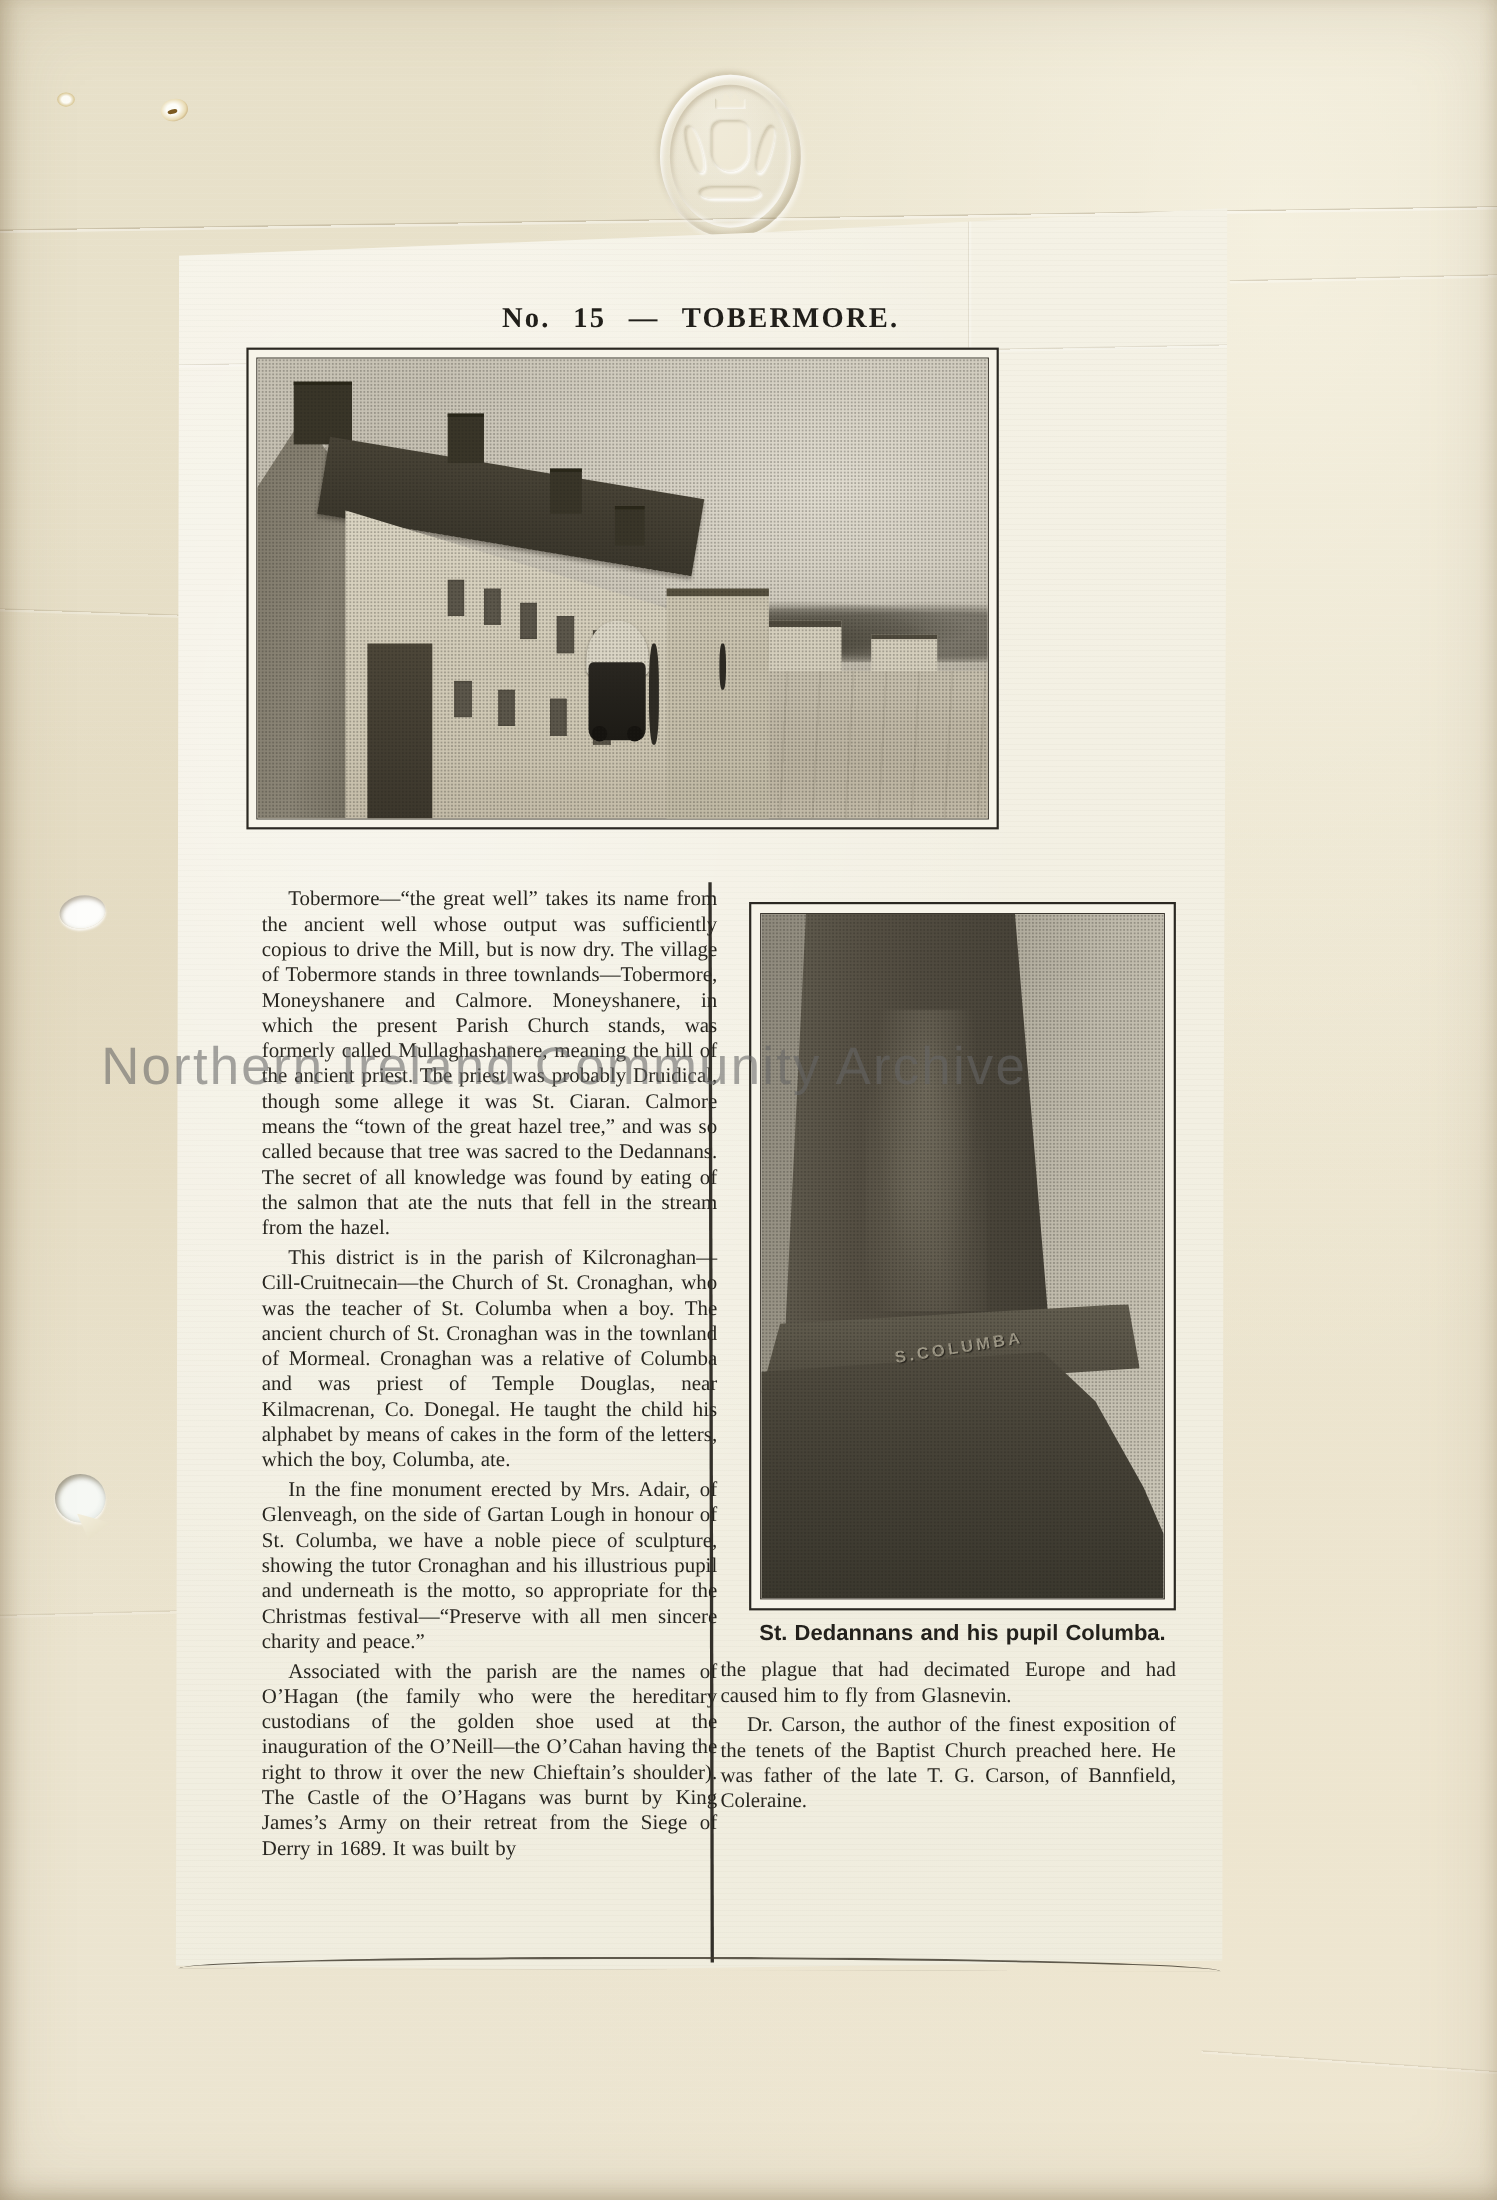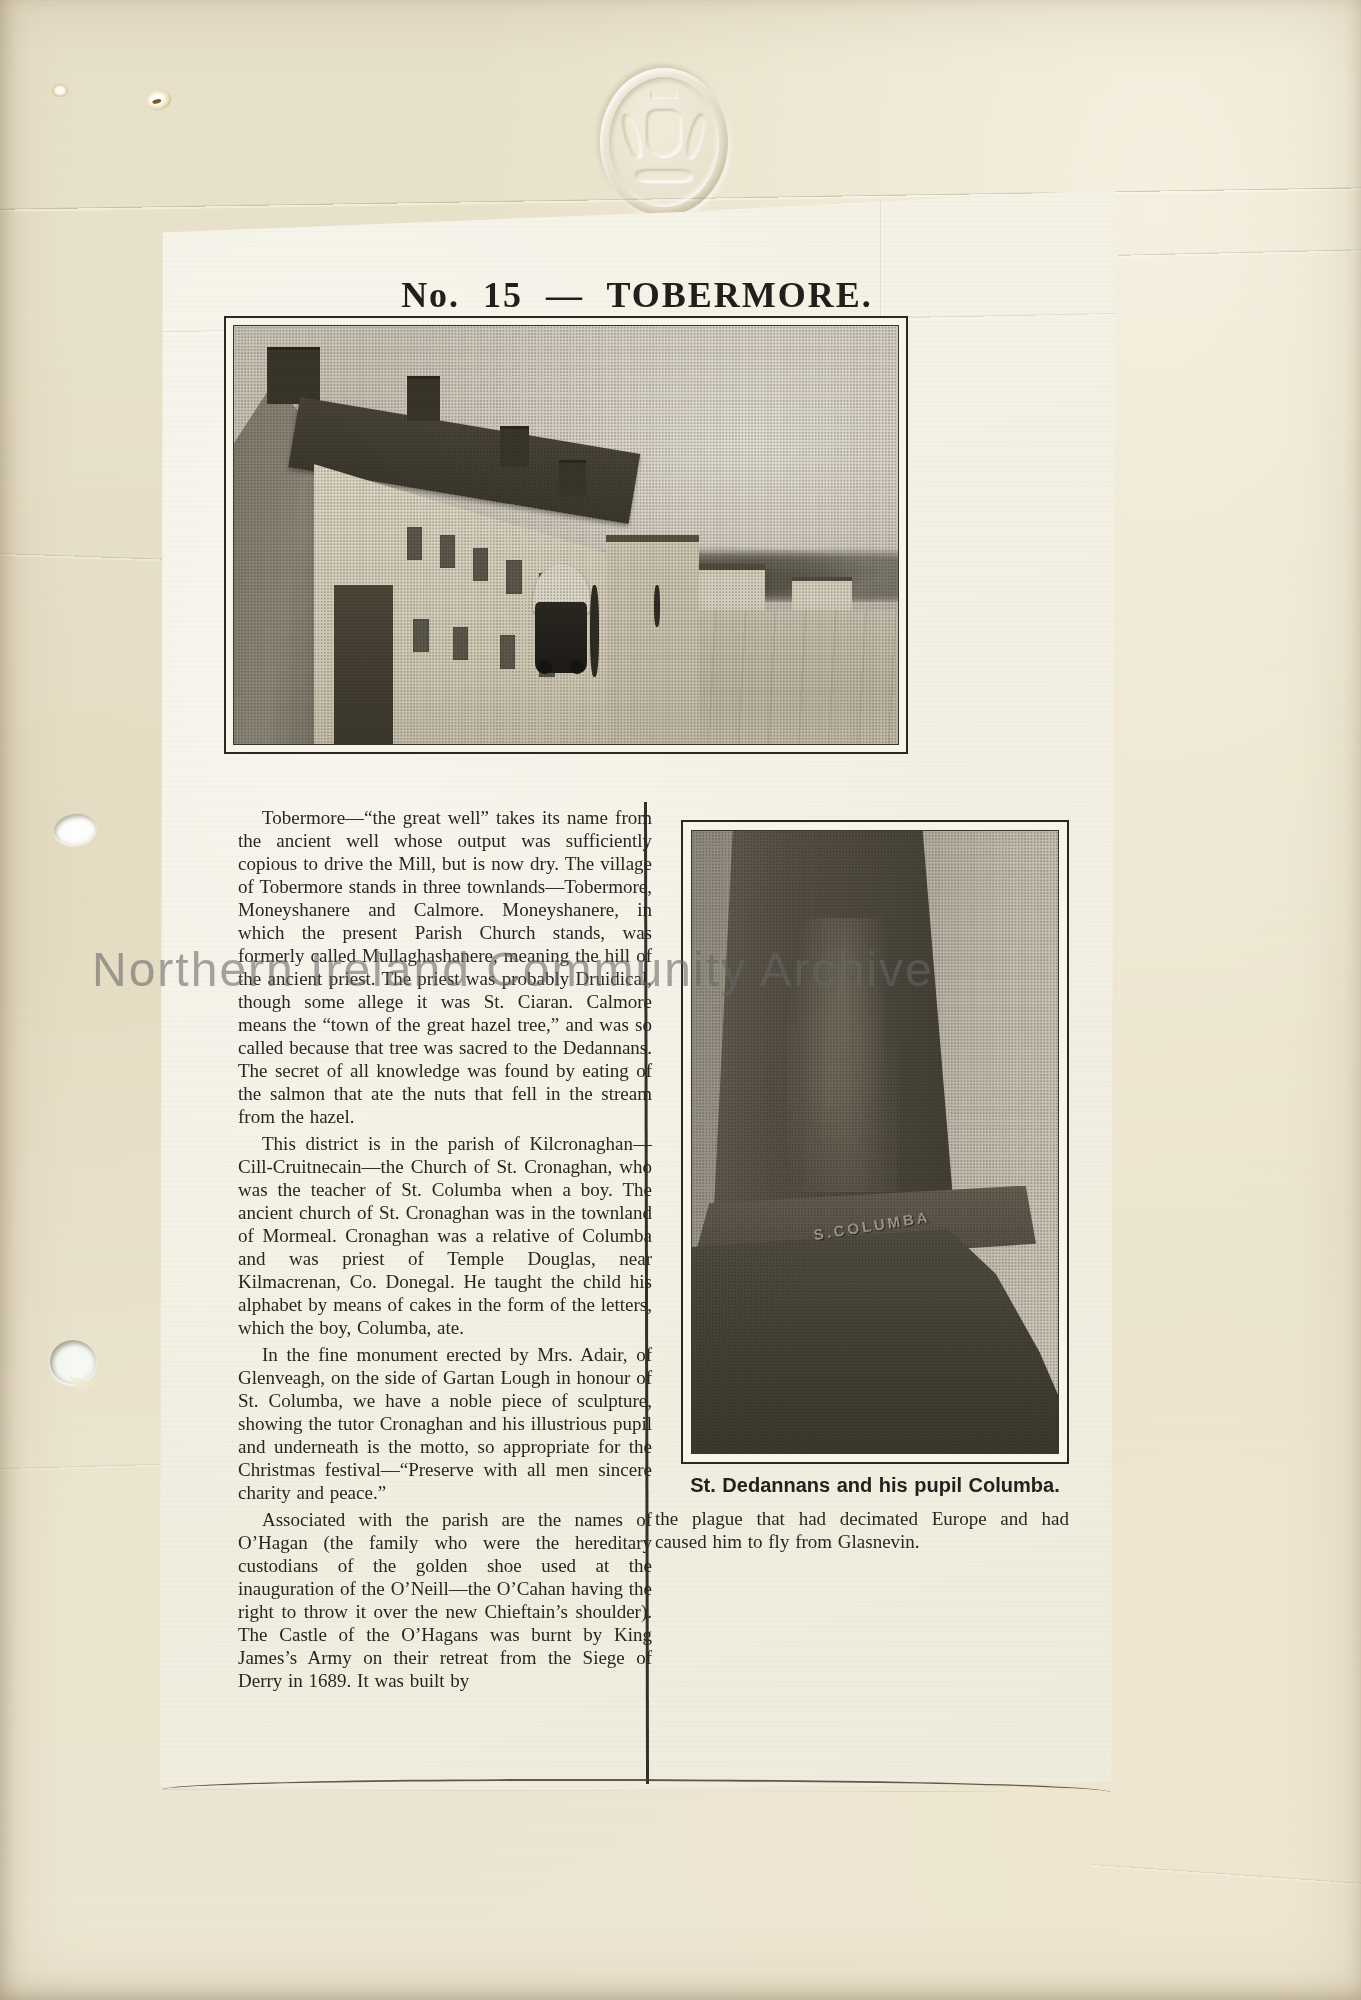--- a/index.html
+++ b/index.html
@@ -72,21 +72,21 @@
     background:linear-gradient(180deg, rgba(122,106,76,0.3) 0 1px, rgba(255,255,255,0.45) 1px 3px);}
   .clip-crease-v{position:absolute;left:722px;top:2px;width:3px;height:140px;opacity:.55;
     background:linear-gradient(90deg, rgba(122,106,76,0.25) 0 1px, rgba(255,255,255,0.4) 1px 3px);}
   .clip-bottom-edge{position:absolute;left:162px;top:1779px;width:948px;height:10px;z-index:6;
     border-top:2px solid rgba(62,56,44,0.82);border-radius:50%/100% 100% 0 0;transform:rotate(0.15deg);}
   .clip-shadow{position:absolute;left:158px;top:186px;width:958px;height:1606px;z-index:4;
     filter:none;box-shadow:3px 5px 10px rgba(95,82,58,0.35);
     clip-path:polygon(0.5% 2.9%, 100% 0.2%, 99.6% 99.4%, 0.2% 99.7%);}
   
   .page-title{position:absolute;left:0;top:88px;width:100%;text-align:center;
-    font-weight:bold;font-size:36px;letter-spacing:2px;word-spacing:12px;color:#211f1a;}
+    font-weight:bold;font-size:26px;letter-spacing:2px;word-spacing:12px;color:#211f1a;}
   
   .photo-frame{position:absolute;box-sizing:border-box;border:2px solid #2b2822;background:#f7f4e9;}
   .pf-street{left:66px;top:130px;width:684px;height:438px;padding:7px;}
   .photo-inner{position:relative;width:100%;height:100%;overflow:hidden;border:1px solid #3a362e;box-sizing:border-box;}
   .halftone::after{content:"";position:absolute;inset:0;pointer-events:none;opacity:.5;
     background-image:radial-gradient(rgba(32,30,25,0.55) 0.7px, rgba(32,30,25,0) 1.3px);
     background-size:3.2px 3.2px;}
   
   .sp-sky{position:absolute;inset:0;background:
       radial-gradient(ellipse at 78% 28%, rgba(232,228,216,0.8), transparent 55%),
@@ -247,20 +247,21 @@
         <div class="mp-obelisk"></div>
         <div class="mp-carving"></div>
         <div class="mp-cornice"></div>
         <div class="mp-base"></div>
         <div class="mp-inscription">S.COLUMBA</div>
       </div>
     </div>
     <span class="cap-monument">St. Dedannans and his pupil Columba.</span>
 
     <p class="cont">the plague that had decimated Europe and had caused him to fly from Glasnevin.</p>
+    <p>Dr. Carson, the author of the finest exposition of the tenets of the Baptist Church preached here. He was father of the late T. G. Carson, of Bannfield, Coleraine.</p>
   </div>
 </div>
 
 <div class="clip-bottom-edge"></div>
 
 <div class="watermark">Northern Ireland Community Archive</div>
 
 <div class="vignette"></div>
 
 </body></html>

